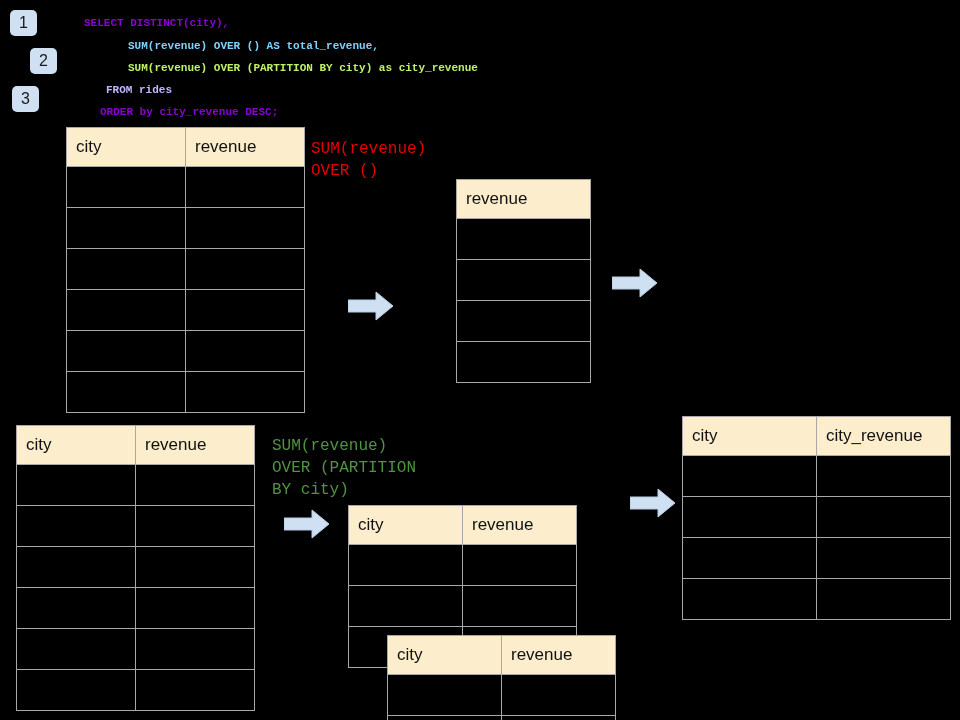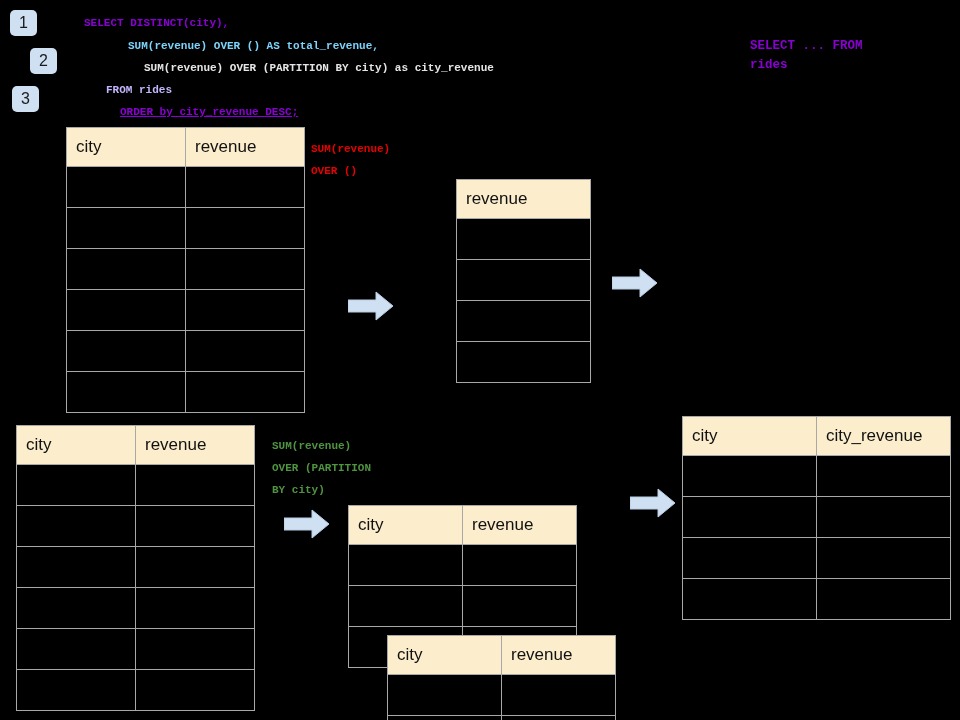--- a/index.html
+++ b/index.html
@@ -32,21 +32,21 @@
     font-family:"Liberation Sans",sans-serif;
     font-size:16px;
     display:flex;align-items:center;justify-content:center;
     width:27px;height:26px;
   }
 
   
   .annot{
     position:absolute;
     font-family:"Liberation Mono","DejaVu Sans Mono",monospace;
-    font-weight:bold;font-size:11px;line-height:22px;
+    font-weight:normal;font-size:16px;line-height:22px;
     white-space:pre;
   }
   .annot-red{color:#e60000;}
   .annot-green{color:#4f9440;}
 
   
   .tbl{
     position:absolute;
     border-collapse:collapse;
     table-layout:fixed;
@@ -76,25 +76,23 @@
     position:absolute;
     width:46px;height:30px;
   }
 </style>
 </head>
 <body>
 
 <div id="stage">
     <div class="sql-line sql-purple" style="left: 84px; top: 12px; color: rgb(138, 0, 212);">SELECT DISTINCT(city),</div>
     <div class="sql-line sql-red" style="left: 128px; top: 35px; color: #7dd3fc;">SUM(revenue) OVER () AS total_revenue,</div>
-    <div class="sql-line sql-green" style="left: 144px; top: 57px; color: #e5e5e5;">SUM(revenue) OVER (PARTITION BY city) as city_revenue</div>
+    <div class="sql-line sql-green" style="left: 128px; top: 57px; color: #bef264;">SUM(revenue) OVER (PARTITION BY city) as city_revenue</div>
     <div class="sql-line sql-purple" style="left: 106px; top: 79px; color: #c4b5fd;">FROM rides</div>
-    <div class="sql-line sql-purple" style="left: 120px; top: 101px; color: rgb(138, 0, 212); text-decoration: underline;">ORDER by city_revenue DESC;</div>
-    <div class="sql-side" style="left: 750px; top: 37px;">SELECT ... FROM
-rides</div>
+    <div class="sql-line sql-purple" style="left: 100px; top: 101px; color: rgb(138, 0, 212);">ORDER by city_revenue DESC;</div>
     <div class="badge" style="left: 10px; top: 10px; background: rgb(207, 224, 242);">1</div>
     <div class="badge" style="left: 30px; top: 48px; background: rgb(207, 224, 242);">2</div>
     <div class="badge" style="left: 12px; top: 86px; background: rgb(207, 224, 242);">3</div>
     <div class="annot annot-red" style="left: 311px; top: 138px;">SUM(revenue)
 OVER ()</div>
     <div class="annot annot-green" style="left: 272px; top: 435px;">SUM(revenue)
 OVER (PARTITION
 BY city)</div>
     <div class="arrow" style="left: 348px; top: 291px;"><svg width="46" height="30" viewBox="0 0 46 30" xmlns="http://www.w3.org/2000/svg">
         <polygon points="0,9 28,9 28,1 45,15 28,29 28,21 0,21" fill="#cfe0f2" stroke="#b8cde4" stroke-width="1"></polygon>

